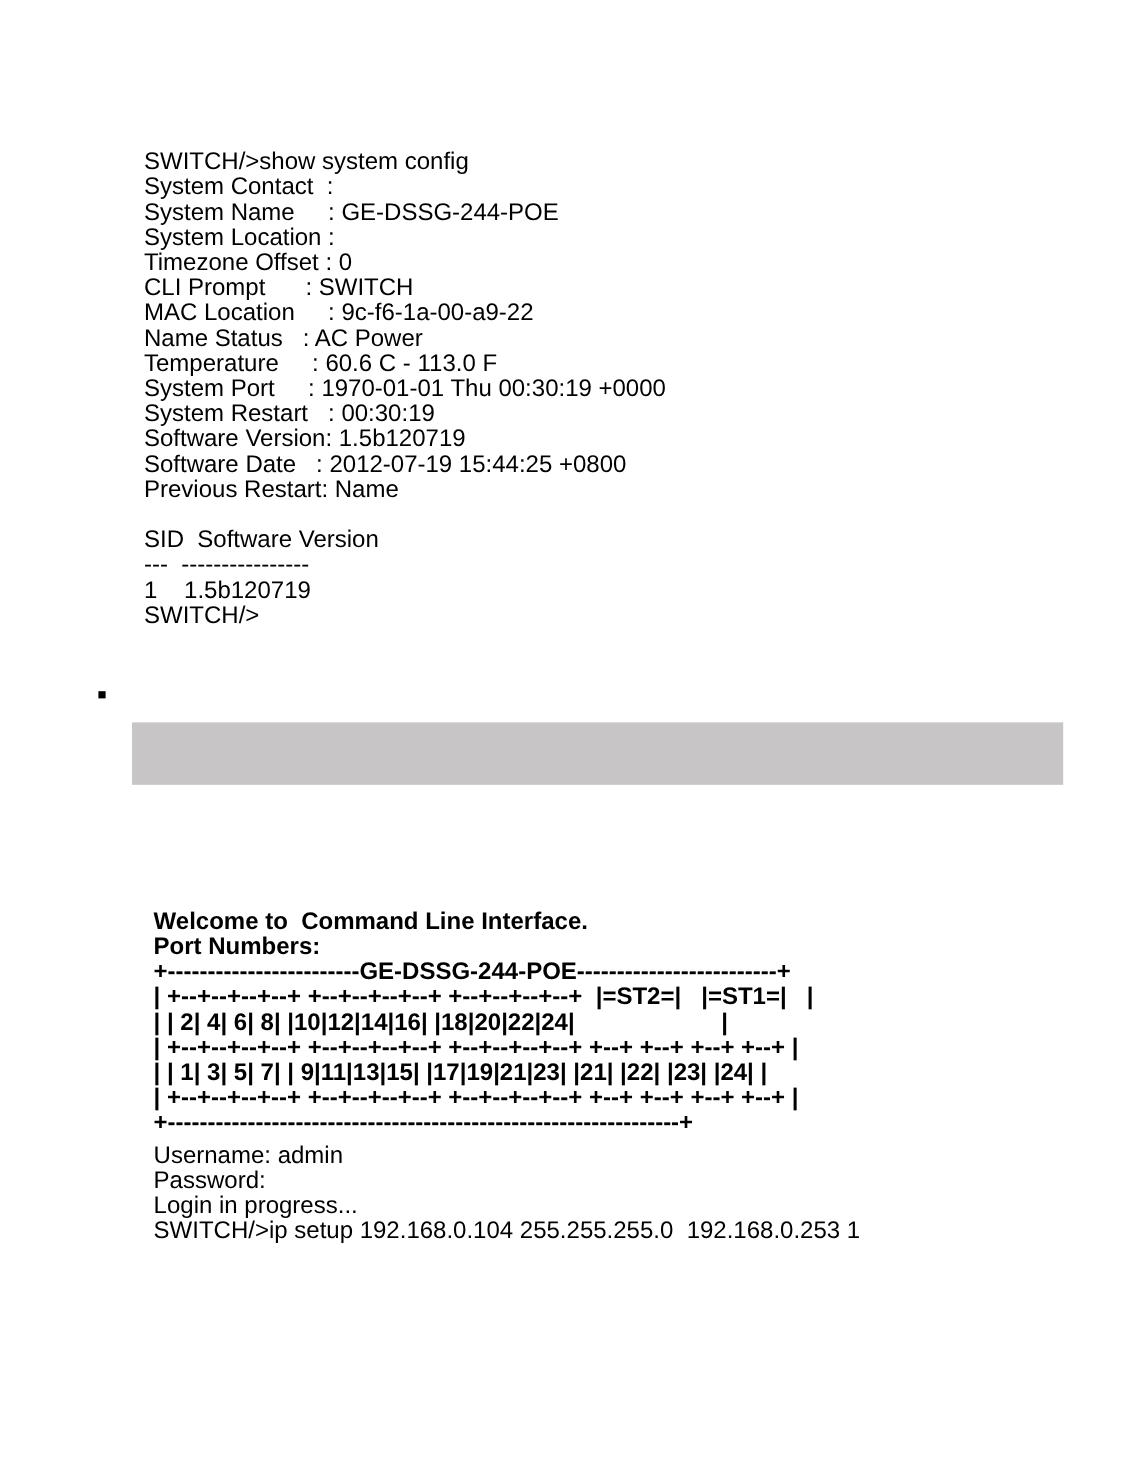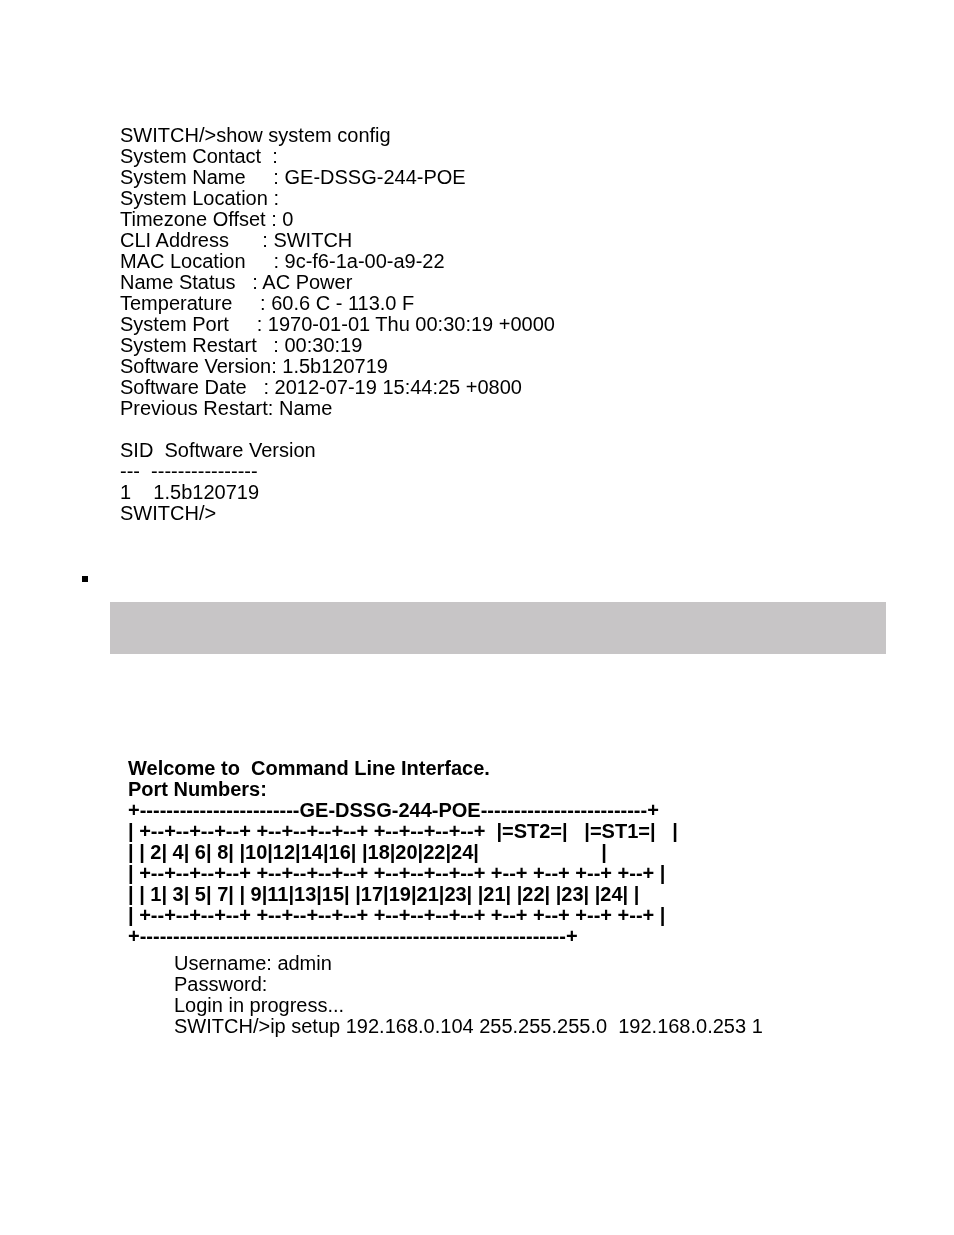--- a/index.html
+++ b/index.html
@@ -44,34 +44,33 @@
     background: #000;
   }
   .block2 {
     left: 128px;
     top: 758px;
     font-weight: bold;
   }
   .block3 {
     left: 128px;
     top: 953px;
-    margin-left: 46px;
   }
 </style>
 </head>
 <body>
 
 <div class="page">
 
   <div class="term-block block1"><span>SWITCH/&gt;</span><span>show system config</span>
 <span>System Contact  :</span> <span></span>
 <span>System Name     :</span> <span>GE-DSSG-244-POE</span>
 <span>System Location :</span> <span></span>
 <span>Timezone Offset :</span> <span>0</span>
-<span>CLI Address      :</span> <span>SWITCH</span>
+<span>CLI Prompt      :</span> <span>SWITCH</span>
 <span>MAC Location     :</span> <span>9c-f6-1a-00-a9-22</span>
 <span>Name Status   :</span> <span>AC Power</span>
 <span>Temperature     :</span> <span>60.6 C - 113.0 F</span>
 <span>System Port     :</span> <span>1970-01-01 Thu 00:30:19 +0000</span>
 <span>System Restart   :</span> <span>00:30:19</span>
 <span>Software Version:</span> <span>1.5b120719</span>
 <span>Software Date   :</span> <span>2012-07-19 15:44:25 +0800</span>
 <span>Previous Restart:</span> <span>Name</span>
 
 <span>SID  Software Version</span>

